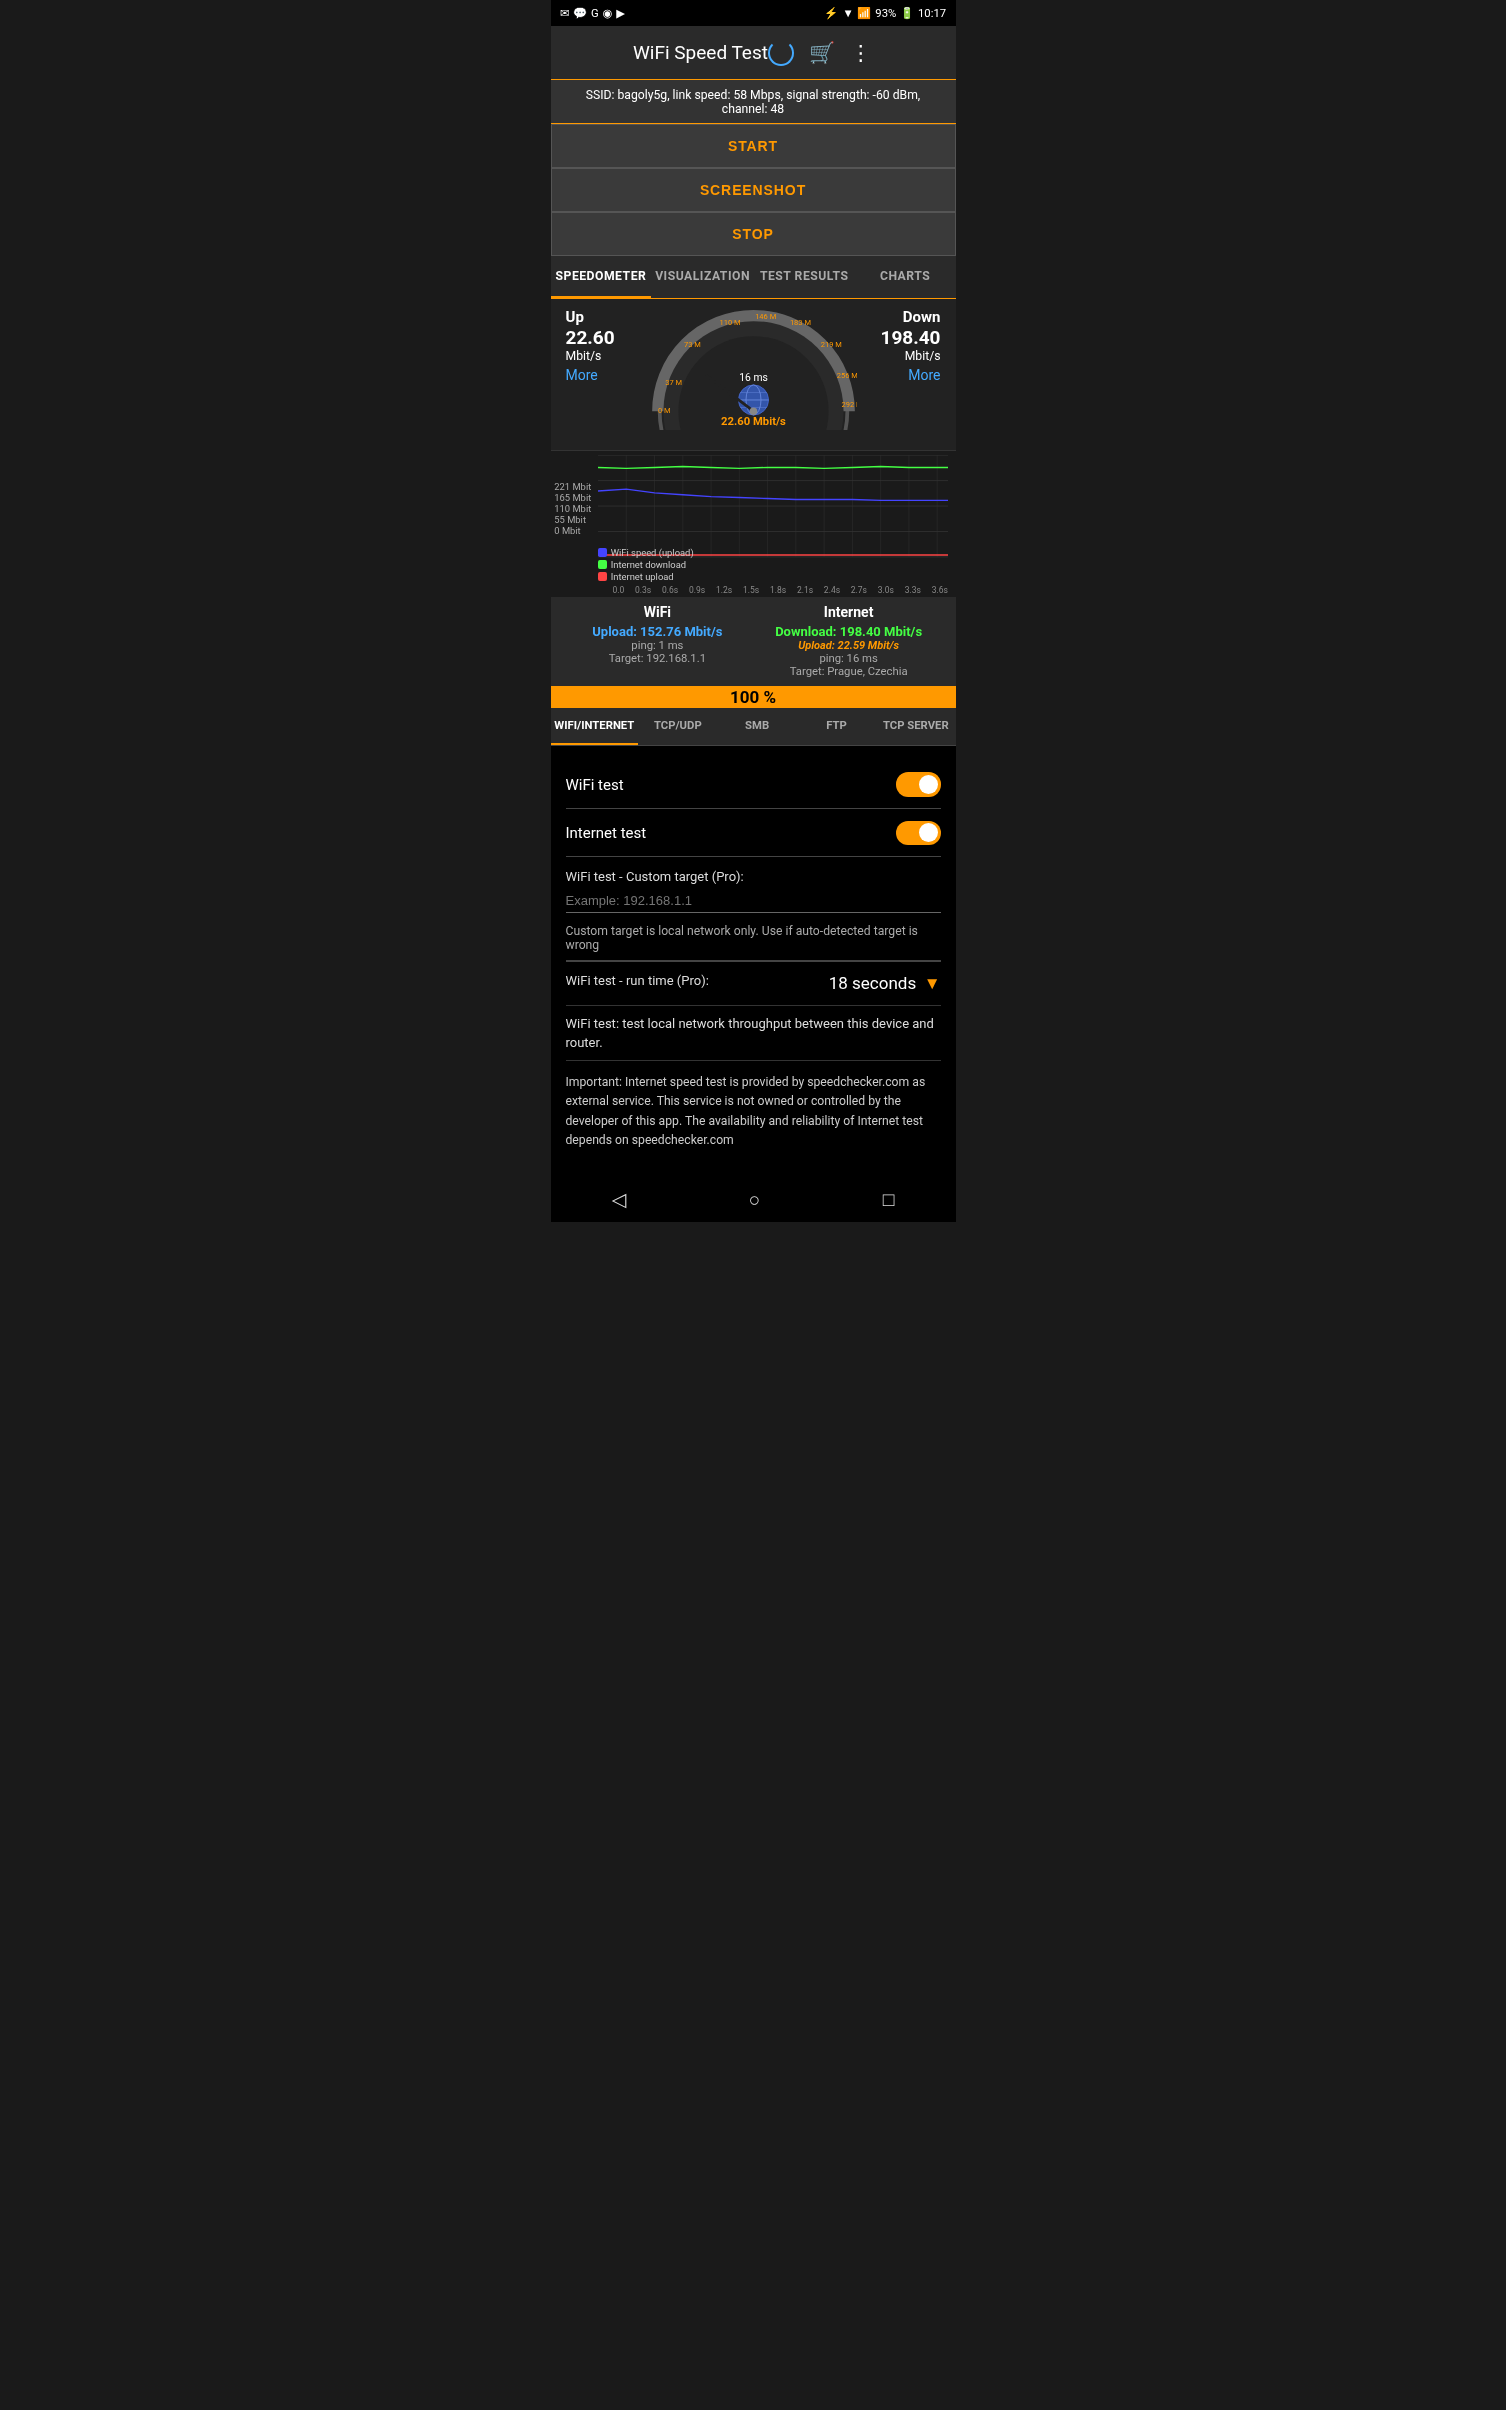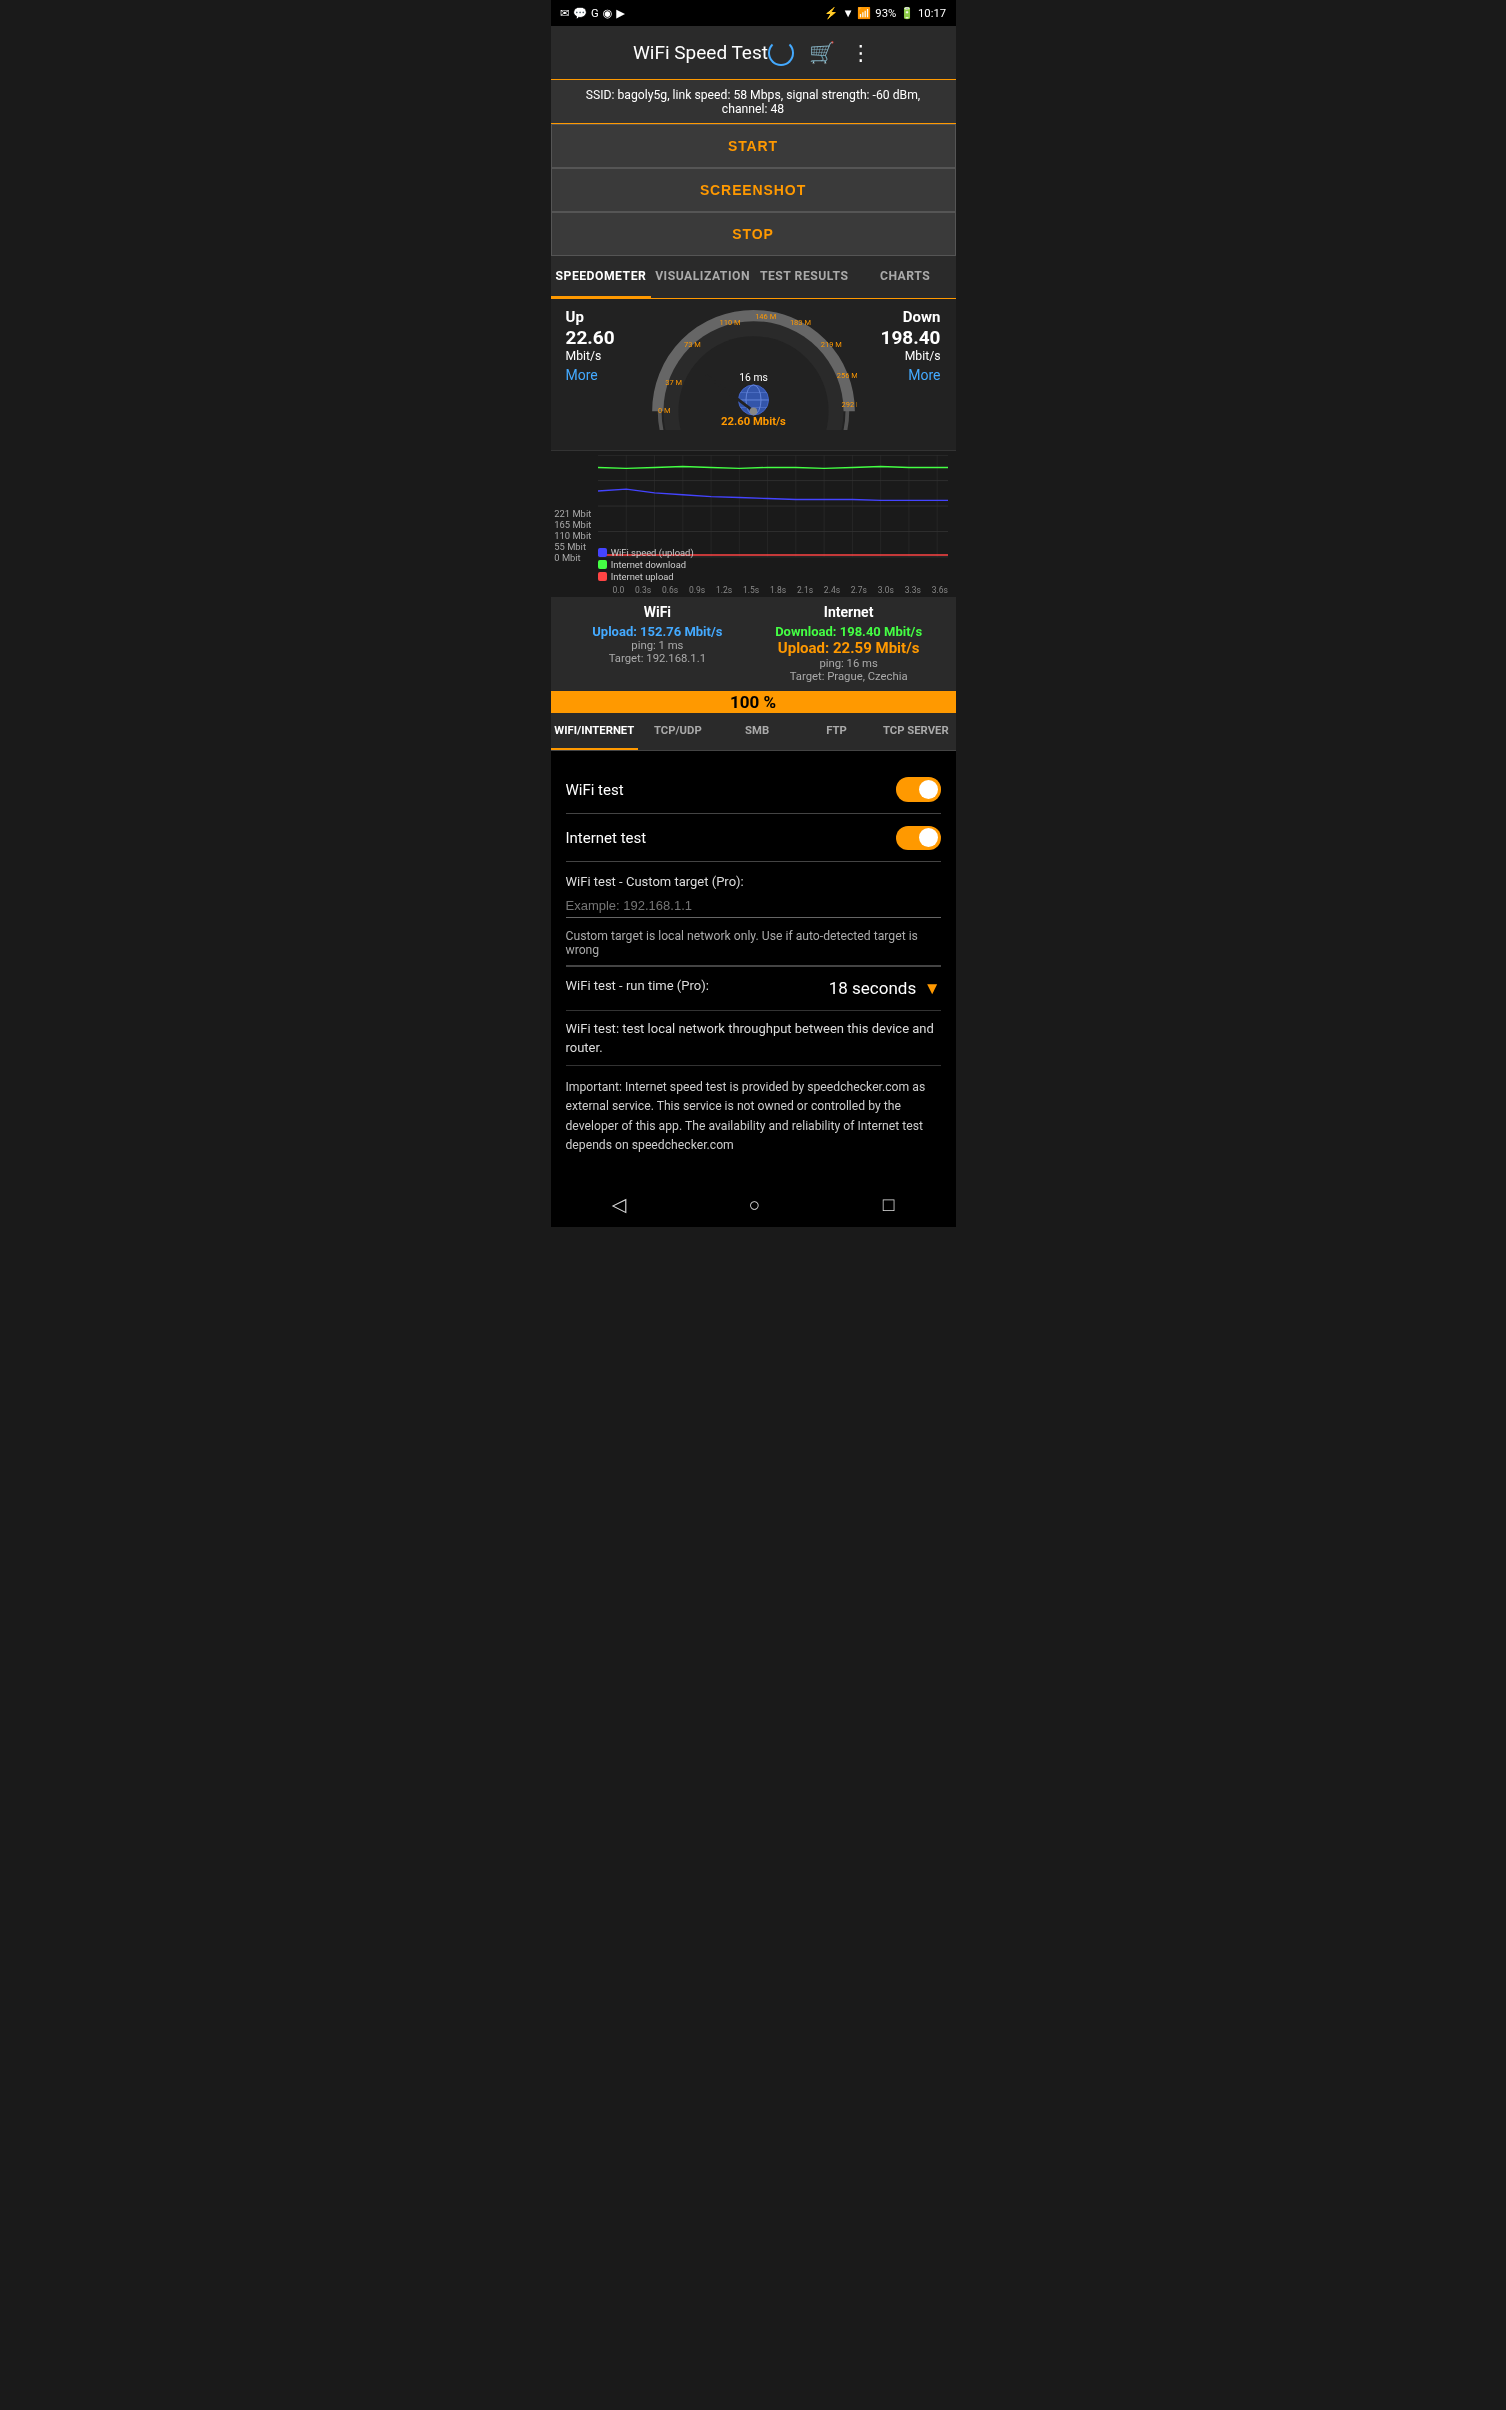--- a/index.html
+++ b/index.html
@@ -141,21 +141,21 @@
       padding: 7.5px 15px;
       gap: 7.5px;
     }
     .stats-col {
       flex: 1;
       text-align: center;
     }
     .stats-title { font-size: 14px; font-weight: bold; margin-bottom: 3.8px; }
     .stats-upload { color: #4af; font-size: 13px; font-weight: bold; }
     .stats-download { color: #4f4; font-size: 13px; font-weight: bold; }
-    .stats-upload2 { color: #f90; font-size: 15px; font-weight: bold; }
+    .stats-upload2 { color: #f90; font-size: 11px; font-weight: bold; font-style: italic; }
     .stats-sub { font-size: 11.3px; color: #aaa; }
 
     
     .progress-bar-wrap {
       background: #555;
       height: 22px;
       display: flex;
       align-items: center;
       justify-content: center;
       position: relative;
@@ -389,21 +389,21 @@
       <div class="speed-label">Down</div>
       <div class="speed-value">198.40</div>
       <div class="speed-unit">Mbit/s</div>
       <a class="more-link" style="float:right;">More</a>
     </div>
   </div>
 </div>
 
 <div class="chart-area" style="position:relative; padding: 3.8px 7.5px 3.8px 47px; height: 132px;">
 
-  <div style="position:absolute; left:3.8px; top:3.8px; bottom:19px; display:flex; flex-direction:column; justify-content:flex-end; font-size:9.4px; color:#aaa;">
+  <div style="position:absolute; left:3.8px; top:3.8px; bottom:19px; display:flex; flex-direction:column; justify-content:center; font-size:9.4px; color:#aaa;">
     <span>221 Mbit</span>
     <span>165 Mbit</span>
     <span>110 Mbit</span>
     <span>55 Mbit</span>
     <span>0 Mbit</span>
   </div>
 
   <svg width="100%" height="104" style="display:block;" viewBox="0 0 372 110">
 
     <line x1="0" y1="0" x2="100%" y2="0" stroke="#444" stroke-width="0.5"></line>

